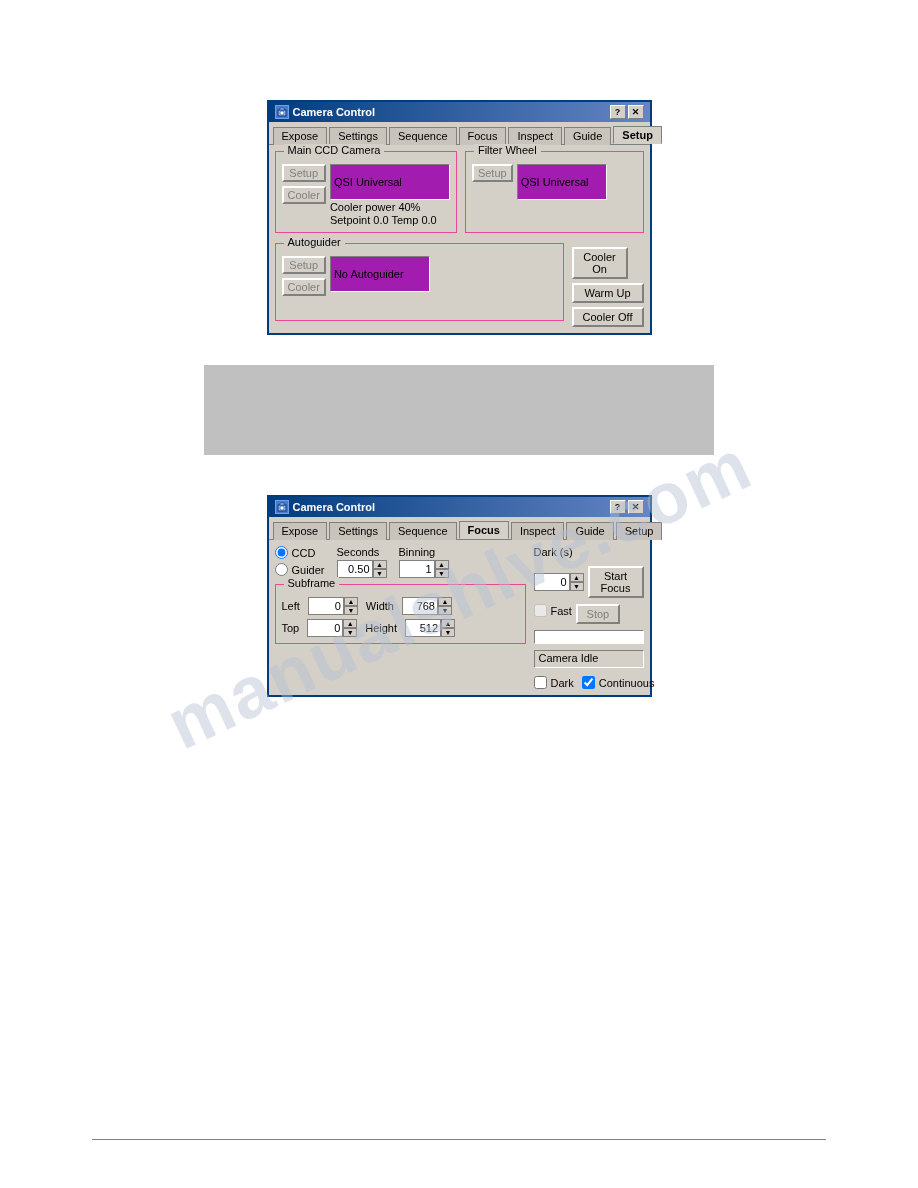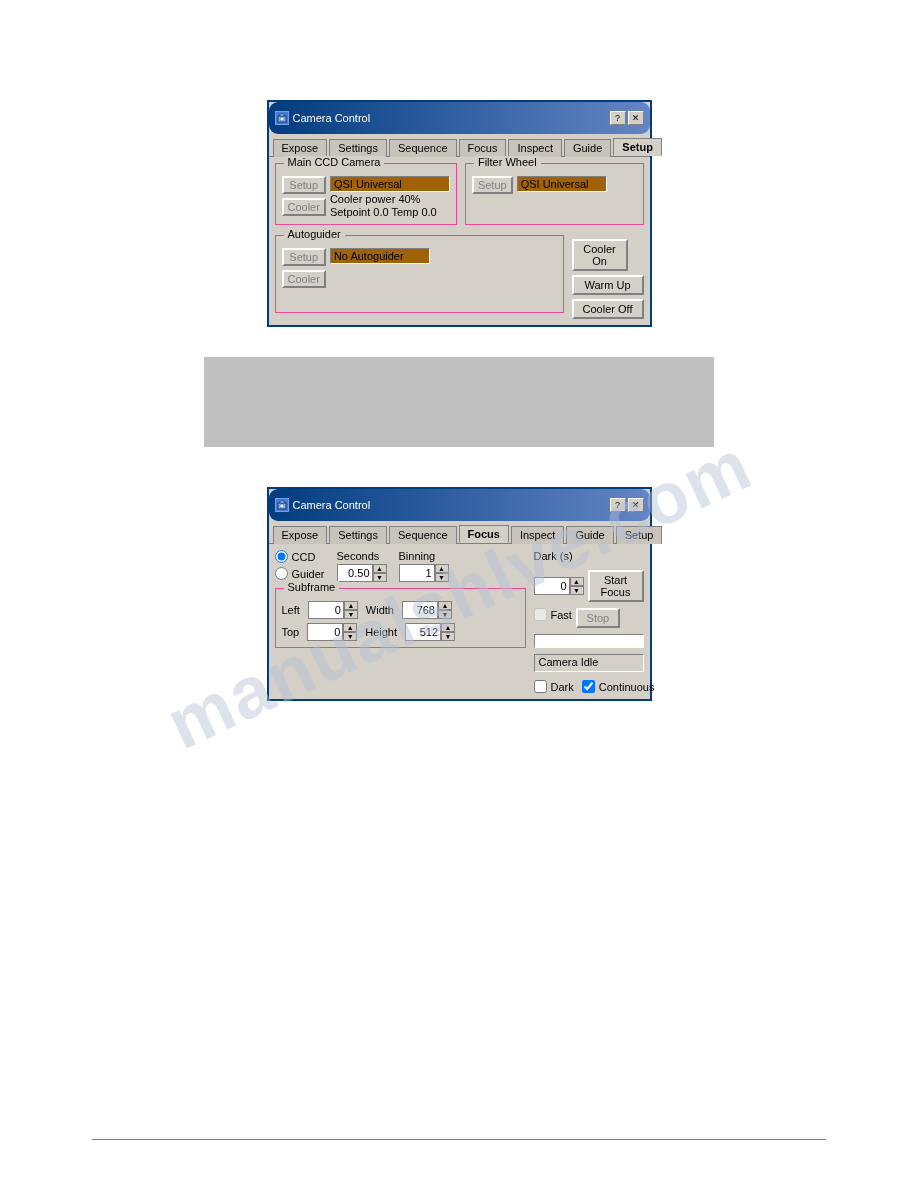--- a/index.html
+++ b/index.html
@@ -55,23 +55,22 @@
     }
 
     .dialog-titlebar {
       background: linear-gradient(to right, #003c7e, #6585c5);
       color: white;
       padding: 3px 6px;
       display: flex;
       align-items: center;
       justify-content: space-between;
       font-size: 11px;
-      font-weight: normal;
-      height: 32px;
-      border-radius: 9px;
+      font-weight: bold;
+      height: 20px;
     }
 
     .titlebar-left {
       display: flex;
       align-items: center;
       gap: 4px;
     }
 
     .titlebar-icon {
       width: 14px;
@@ -170,24 +169,24 @@
       padding: 1px 4px;
       font-size: 11px;
     }
 
     .btn-disabled {
       color: #808080;
     }
 
     
     .text-field {
-      background: #a16207;
+      background: #a21caf;
       border: 1px solid;
       border-color: #808080 #ffffff #ffffff #808080;
-      padding: 1px 3px;
+      padding: 11px 3px;
       font-size: 11px;
     }
 
     .flex-col {
       display: flex;
       flex-direction: column;
     }
 
     
     .spinner-group {

